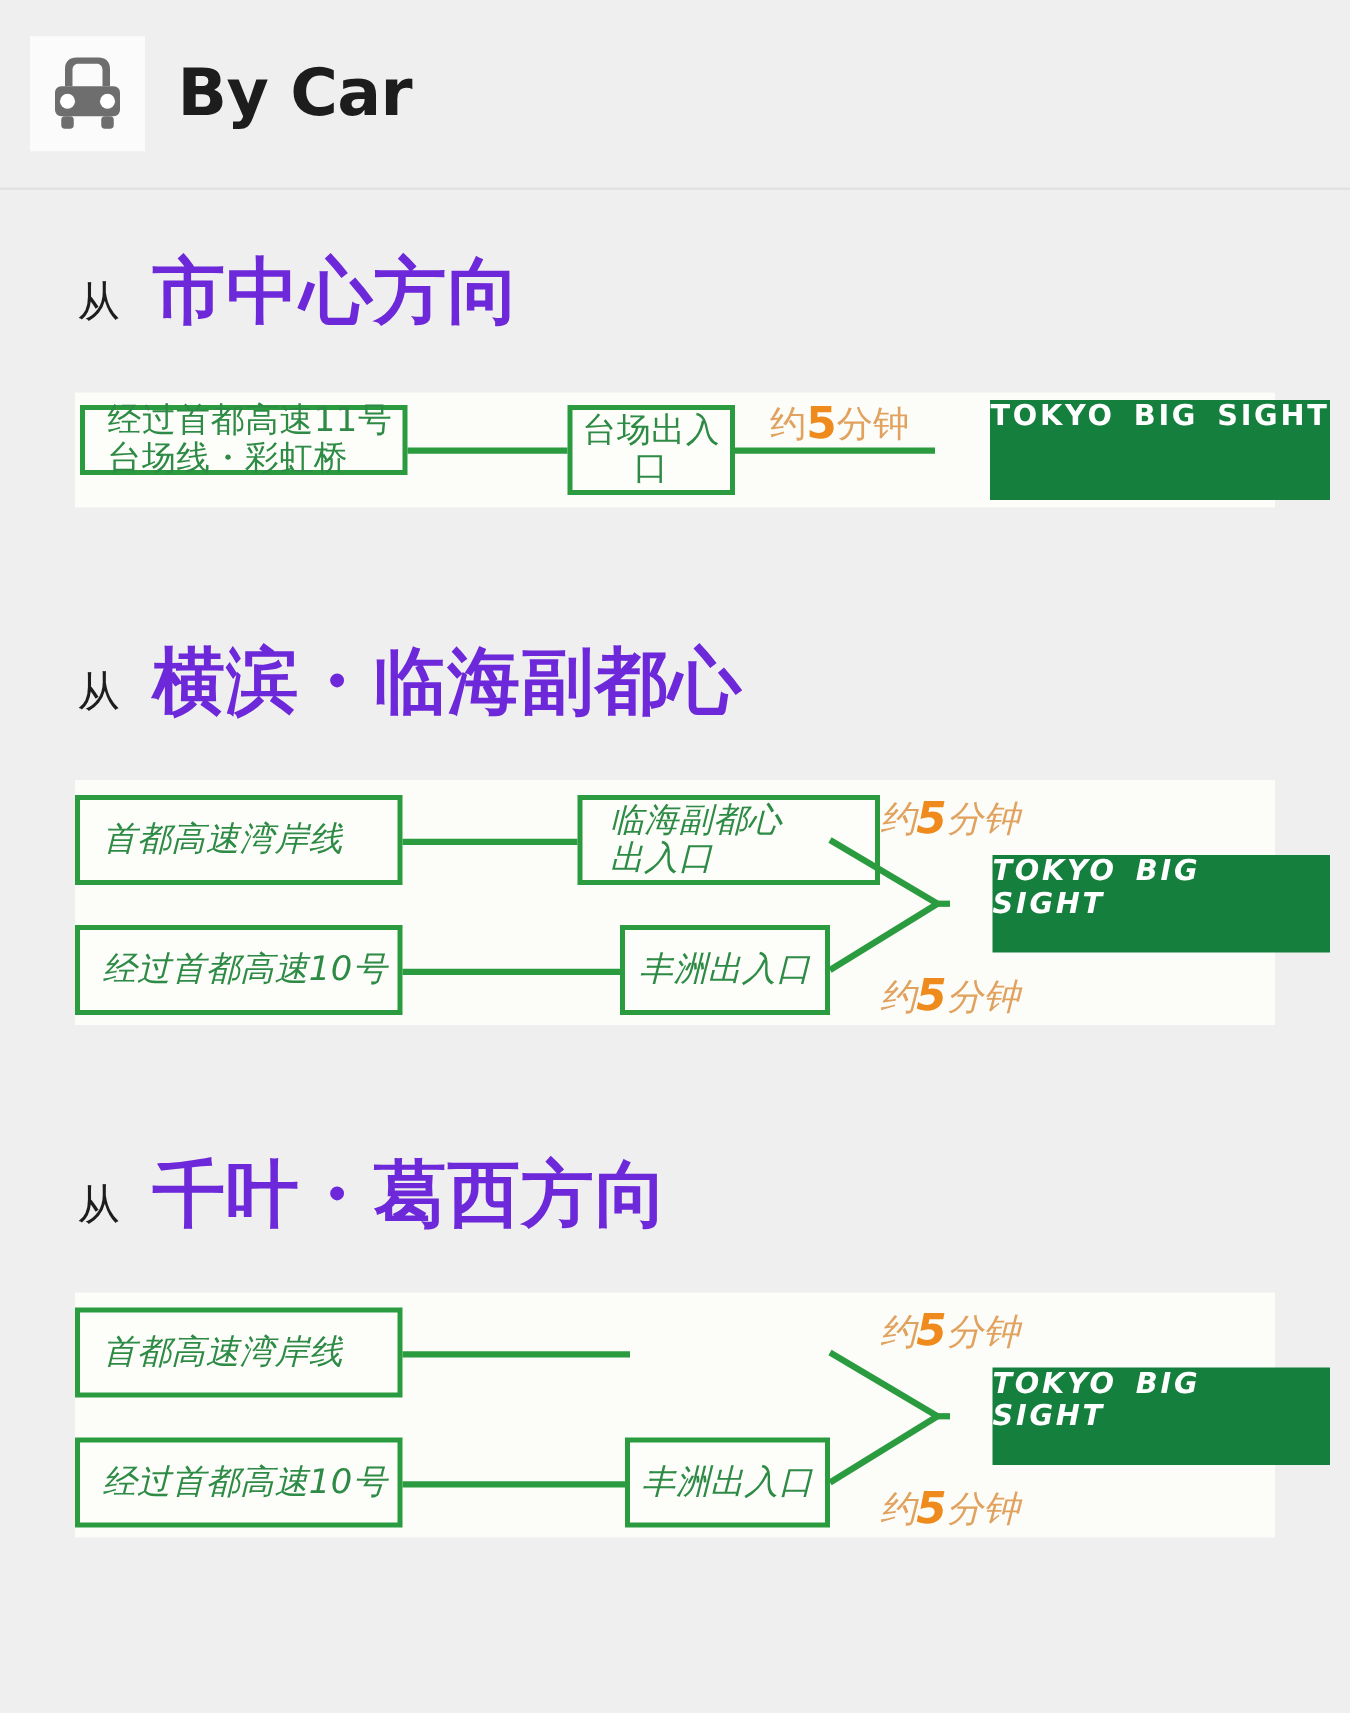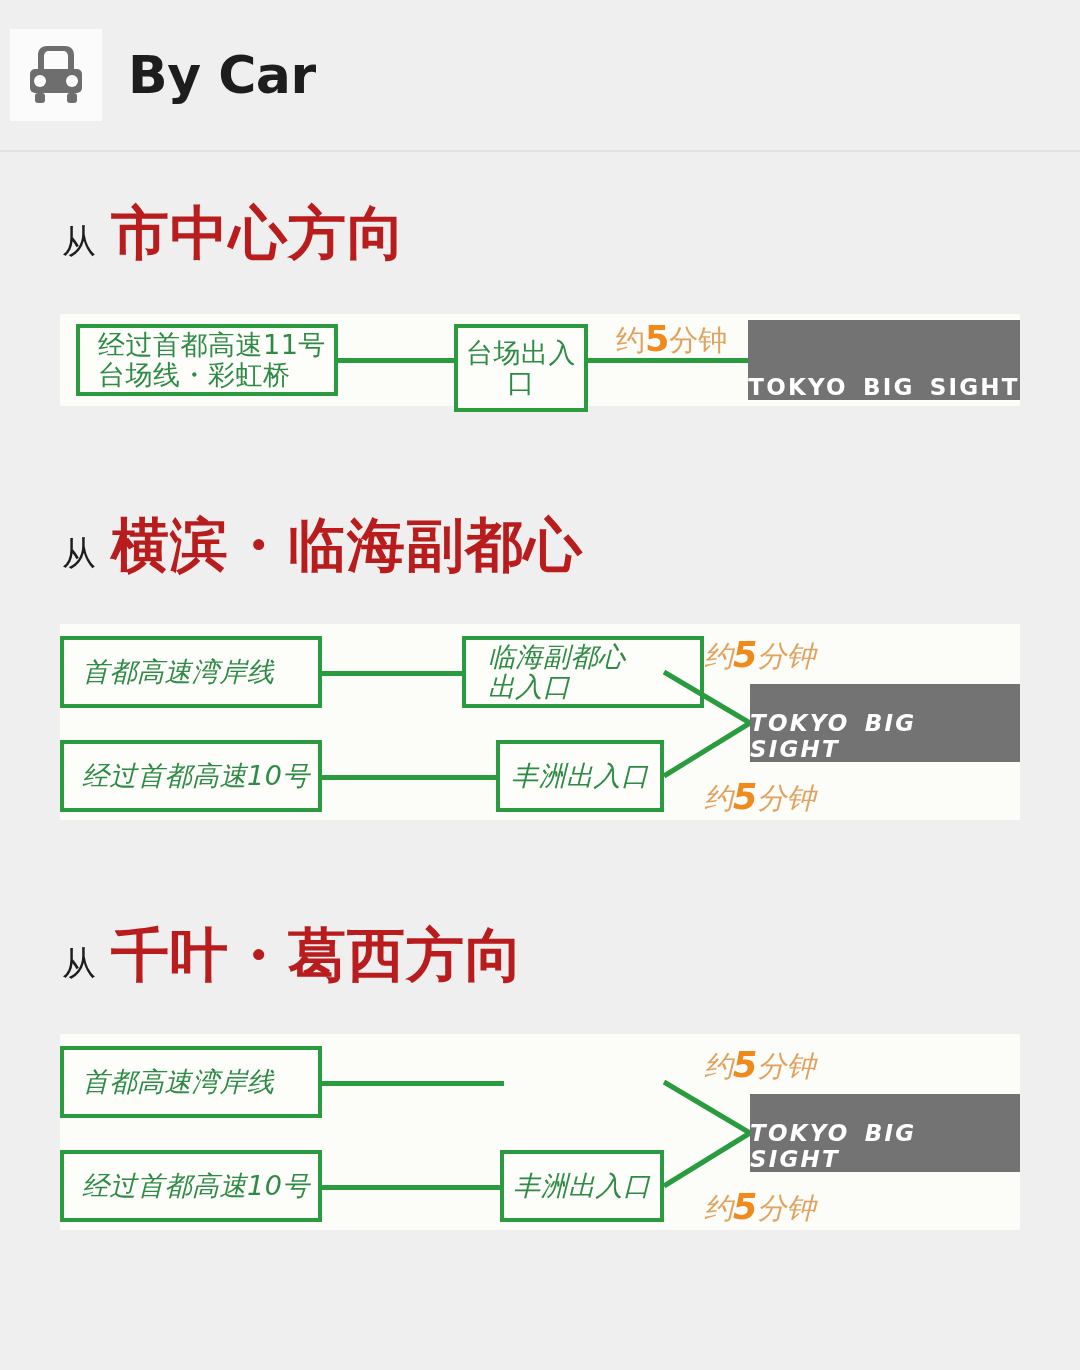--- a/index.html
+++ b/index.html
@@ -12,21 +12,21 @@
     overflow: hidden;
   }
 
   
   .header {
     position: relative;
     height: 152px;
     background: #efefef;
     display: flex;
     align-items: center;
-    padding-left: 10px;
+    padding-left: 24px;
     border-bottom: 2px solid #e2e2e2;
   }
   .car-icon-box {
     width: 92px;
     height: 92px;
     background: #fbfbfb;
     display: flex;
     align-items: center;
     justify-content: center;
     flex: none;
@@ -50,23 +50,23 @@
   }
   .from-word {
     font-size: 34px;
     font-weight: 400;
     color: #1d1d1d;
     line-height: 1;
   }
   .heading-main {
     font-size: 58px;
     font-weight: bold;
-    color: #b91c1c;
-    line-height: 1;
-    margin-left: 15px;
+    color: #6d28d9;
+    line-height: 1;
+    margin-left: 26px;
     letter-spacing: 1px;
   }
 
   
   .diagram {
     position: relative;
     margin: 0 60px 0 60px;
     background: #fcfcf8;
   }
   .diagram.single { height: 92px; }
@@ -83,24 +83,25 @@
     text-align: center;
     font-size: 27px;
     line-height: 1.12;
     white-space: pre-line;
     letter-spacing: 0.5px;
   }
   .gbox.leftpad { justify-content: flex-start; padding-left: 18px; text-align: left; }
 
   .logo {
     position: absolute;
-    background: #737373;
-    display: flex;
-    align-items: flex-end;
+    background: #15803d;
+    display: flex;
+    align-items: flex-start;
     justify-content: center;
+    margin-left: 44px;
   }
   .logo-text {
     color: #ffffff;
     font-size: 23px;
     font-weight: bold;
     letter-spacing: 2.2px;
     word-spacing: 5px;
     font-family: "DejaVu Sans", "Liberation Sans", sans-serif;
   }
 
@@ -149,24 +150,24 @@
     <span class="from-word">从</span>
     <span class="heading-main">市中心方向</span>
   </div>
 
   <div class="diagram single" style="margin-top:52px;">
 
     <div class="hline" style="left:258px; top:44px; width:140px;"></div>
 
     <div class="hline" style="left:524px; top:44px; width:164px;"></div>
 
-    <div class="gbox leftpad" style="left:16px; top:10px; width:262px; height:72px;">经过首都高速11号
+    <div class="gbox leftpad" style="left:4px; top:10px; width:262px; height:56px;">经过首都高速11号
 台场线・彩虹桥</div>
 
-    <div class="gbox" style="left:394px; top:10px; width:134px; height:88px;">台场出入口</div>
+    <div class="gbox" style="left:394px; top:10px; width:134px; height:72px;">台场出入口</div>
 
     <div class="time" style="left:556px; top:8px;">
       <span>约</span><span class="num">5</span><span>分钟</span>
     </div>
 
     <div class="logo" style="left:688px; top:6px; width:272px; height:80px;">
       <span class="logo-text">TOKYO BIG SIGHT</span>
     </div>
   </div>
 </div>

